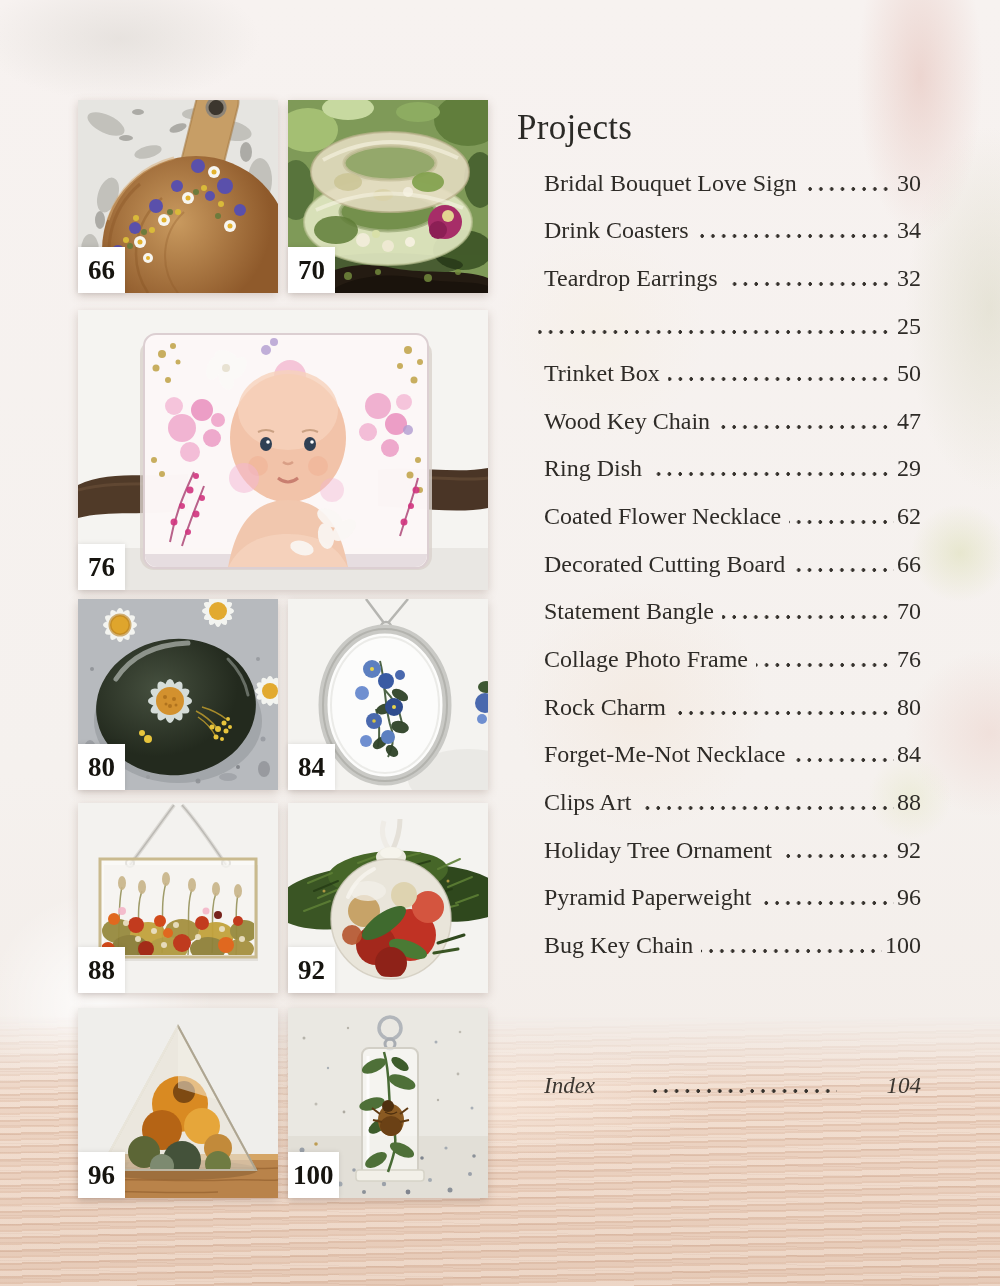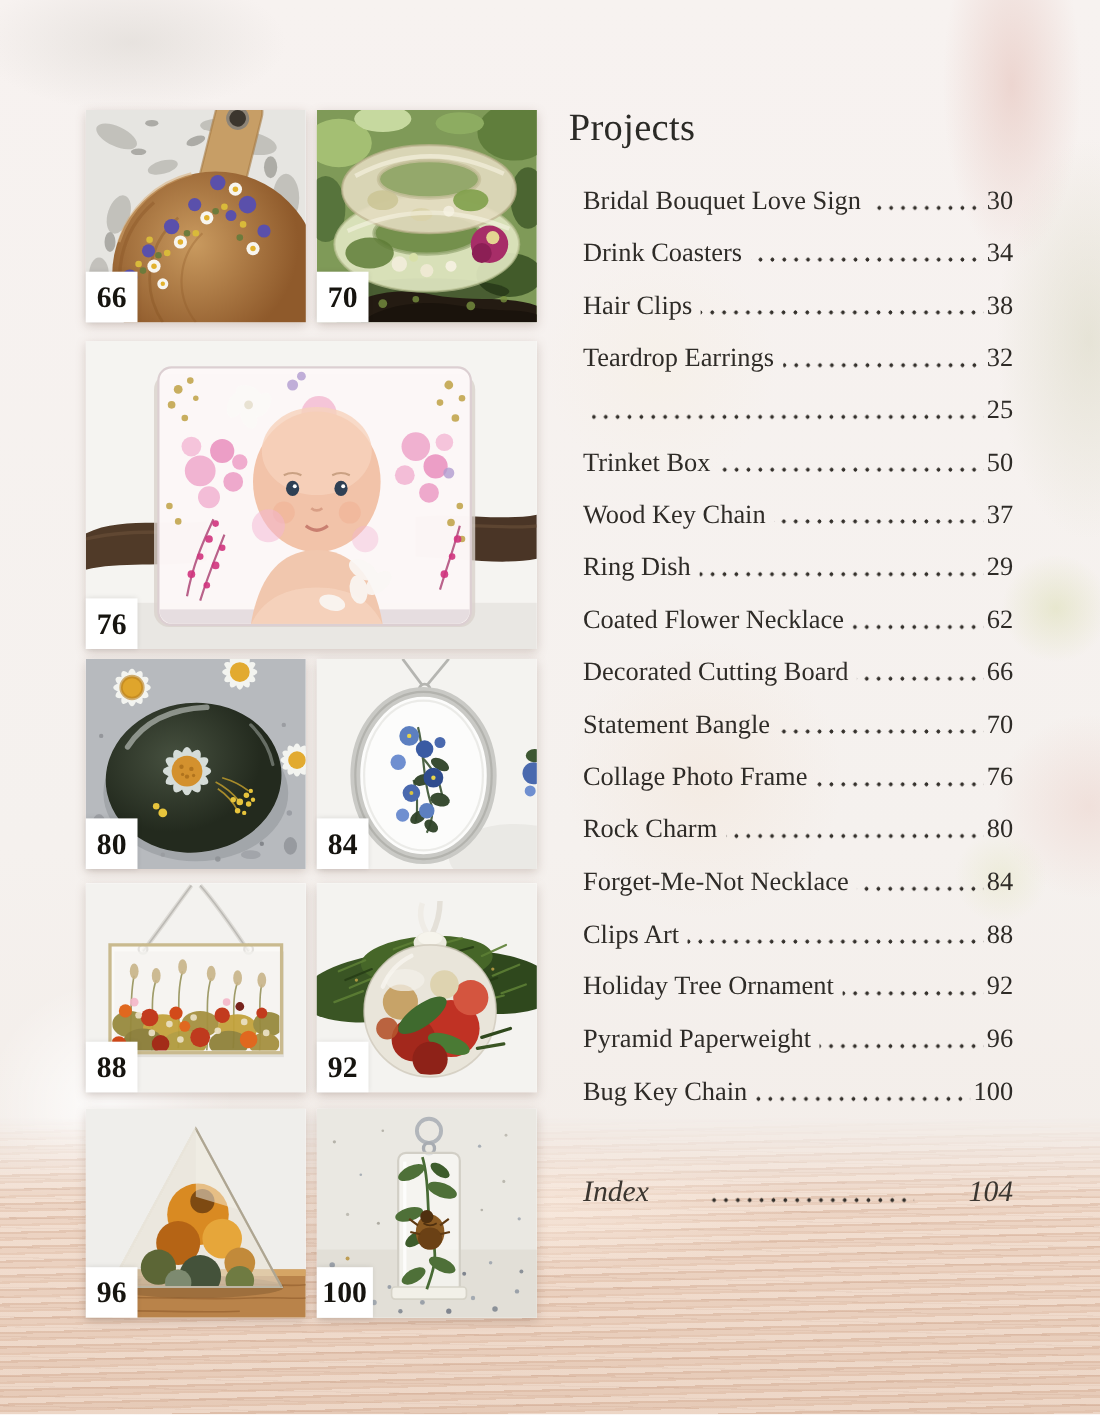--- a/index.html
+++ b/index.html
@@ -24,29 +24,29 @@
     content:"";position:absolute;inset:0;
     background:
       radial-gradient(ellipse 360px 90px at 45% 30%, rgba(252,240,230,.65), transparent 75%),
       repeating-linear-gradient(178.5deg, rgba(190,140,110,.20) 0 2px, rgba(255,255,255,0) 2px 6px, rgba(205,158,128,.14) 6px 8px, rgba(255,246,238,.28) 8px 13px),
       repeating-linear-gradient(181deg, rgba(168,118,92,.10) 0 1px, transparent 1px 9px),
       linear-gradient(180deg,#efdccf 0%,#ecd3c2 40%,#e6cab7 100%);
     -webkit-mask-image:linear-gradient(180deg, transparent 0, #000 72px);
     mask-image:linear-gradient(180deg, transparent 0, #000 72px);
   }
   
-  .toc-title{position:absolute;left:517px;top:96px;margin:0;font-size:35px;font-weight:400;letter-spacing:.3px;color:#2b2a26;}
+  .toc-title{position:absolute;left:517px;top:108px;margin:0;font-size:35px;font-weight:400;letter-spacing:.3px;color:#2b2a26;}
   .toc-list{position:absolute;left:530px;top:157px;width:391px;}
   .toc-row{height:47.65px;display:flex;align-items:flex-end;box-sizing:border-box;padding-bottom:10px;font-size:24px;color:#2e2b27;}
-  .toc-label{white-space:nowrap;line-height:1;}
+  .toc-label{white-space:nowrap;line-height:1;margin-left:14px;}
   .leader{flex:1 1 auto;min-width:14px;height:6px;margin:0 3px 3px 8px;
     background-image:radial-gradient(circle at 2.2px 3px, #35312c 1.6px, transparent 2.0px);
     background-size:10.8px 6px;background-repeat:repeat-x;background-position:right bottom;}
   .toc-page{line-height:1;white-space:nowrap;}
-  .index-row{position:absolute;left:530px;top:1060px;width:391px;height:46px;display:flex;align-items:flex-end;box-sizing:border-box;padding-bottom:9px;font-style:italic;font-size:27px;color:#3b3630;gap:47px;}
+  .index-row{position:absolute;left:530px;top:1060px;width:391px;height:46px;display:flex;align-items:flex-end;box-sizing:border-box;padding-bottom:9px;font-style:italic;font-size:23px;color:#3b3630;gap:47px;}
   .index-row .leader{margin-bottom:3px;}
   
   .gallery{position:absolute;left:78px;top:100px;width:410px;height:1099px;}
   .tile{position:absolute;margin:0;background:#fff;box-shadow:0 3px 9px rgba(125,98,82,.28);}
   .tile svg{display:block;width:100%;height:100%;}
   .page-label{
     position:absolute;left:0;bottom:0;min-width:47px;height:46px;padding:0 5px;box-sizing:border-box;
     background:#ffffff;color:#16140f;font-weight:700;font-size:27px;
     display:flex;align-items:center;justify-content:center;
     font-family:"Liberation Serif","DejaVu Serif",serif;box-shadow:0 0 5px rgba(0,0,0,.10);
@@ -65,42 +65,37 @@
     <span class="toc-label">Bridal Bouquet Love Sign</span>
     <span class="leader"></span>
     <span class="toc-page">30</span>
   </div>
       <div class="toc-row">
     <span class="toc-label">Drink Coasters</span>
     <span class="leader"></span>
     <span class="toc-page">34</span>
   </div>
       <div class="toc-row">
-    <span class="toc-label">Hair Clips</span>
-    <span class="leader"></span>
-    <span class="toc-page">38</span>
-  </div>
-      <div class="toc-row">
     <span class="toc-label">Teardrop Earrings</span>
     <span class="leader"></span>
     <span class="toc-page">32</span>
   </div>
       <div class="toc-row">
     <span class="leader"></span>
     <span class="toc-page">25</span>
   </div>
       <div class="toc-row">
     <span class="toc-label">Trinket Box</span>
     <span class="leader"></span>
     <span class="toc-page">50</span>
   </div>
       <div class="toc-row">
     <span class="toc-label">Wood Key Chain</span>
     <span class="leader"></span>
-    <span class="toc-page">37</span>
+    <span class="toc-page">47</span>
   </div>
       <div class="toc-row">
     <span class="toc-label">Ring Dish</span>
     <span class="leader"></span>
     <span class="toc-page">29</span>
   </div>
       <div class="toc-row">
     <span class="toc-label">Coated Flower Necklace</span>
     <span class="leader"></span>
     <span class="toc-page">62</span>

